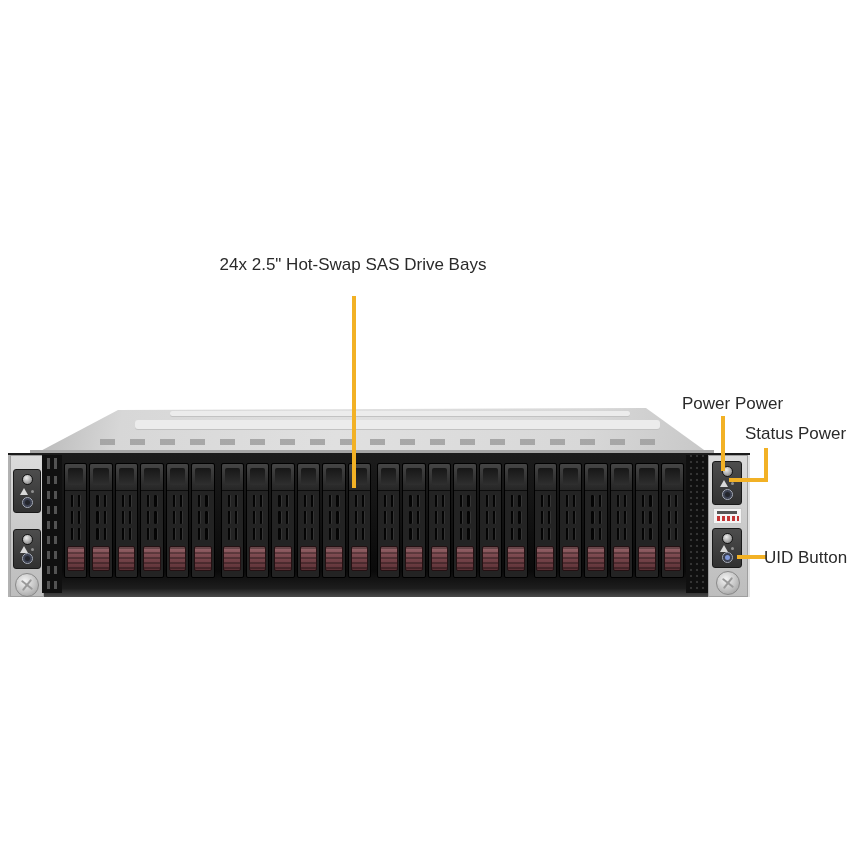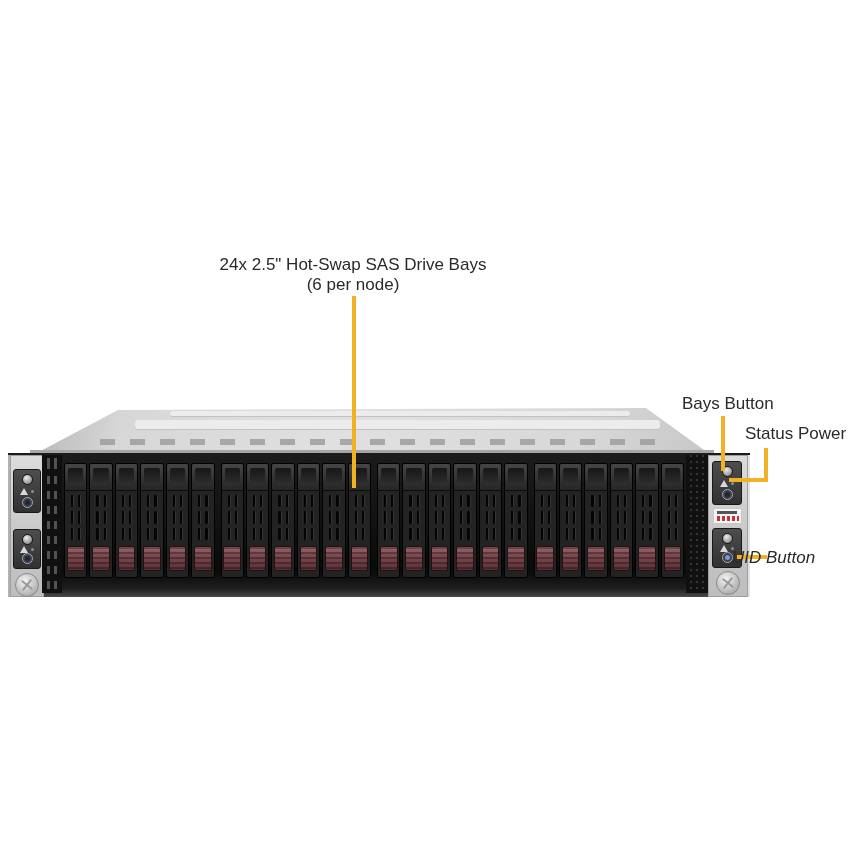--- a/index.html
+++ b/index.html
@@ -85,25 +85,24 @@
       repeating-linear-gradient(to bottom,rgba(0,0,0,.3) 0 2px,transparent 2px 5px);
     background-blend-mode:multiply;}
 </style>
 </head>
 <body>
 
 <div class="canvas">
 
   <div class="callout main">
     <div>24x 2.5" Hot-Swap SAS Drive Bays</div>
-    <div>(6 per node)</div>
   </div>
-  <div class="callout" style="left:682px;top:394px;">Bays Button</div>
+  <div class="callout" style="left:682px;top:394px;">Power Power</div>
   <div class="callout" style="left:745px;top:424px;">Status Power</div>
-  <div class="callout" style="left:732px;top:548px;font-style:italic;">UID Button</div>
+  <div class="callout" style="left:764px;top:548px;">UID Button</div>
 
   <div class="cl" style="left:352px;top:296px;width:4px;height:192px;"></div>
   <div class="cl" style="left:721px;top:416px;width:4px;height:55px;"></div>
   <div class="cl" style="left:764px;top:448px;width:4px;height:34px;"></div>
   <div class="cl" style="left:729px;top:478px;width:39px;height:4px;"></div>
   <div class="cl" style="left:737px;top:555px;width:30px;height:4px;"></div>
 
   <div class="top-surface">
     <div class="recess r1"></div>
     <div class="recess r2"></div>

